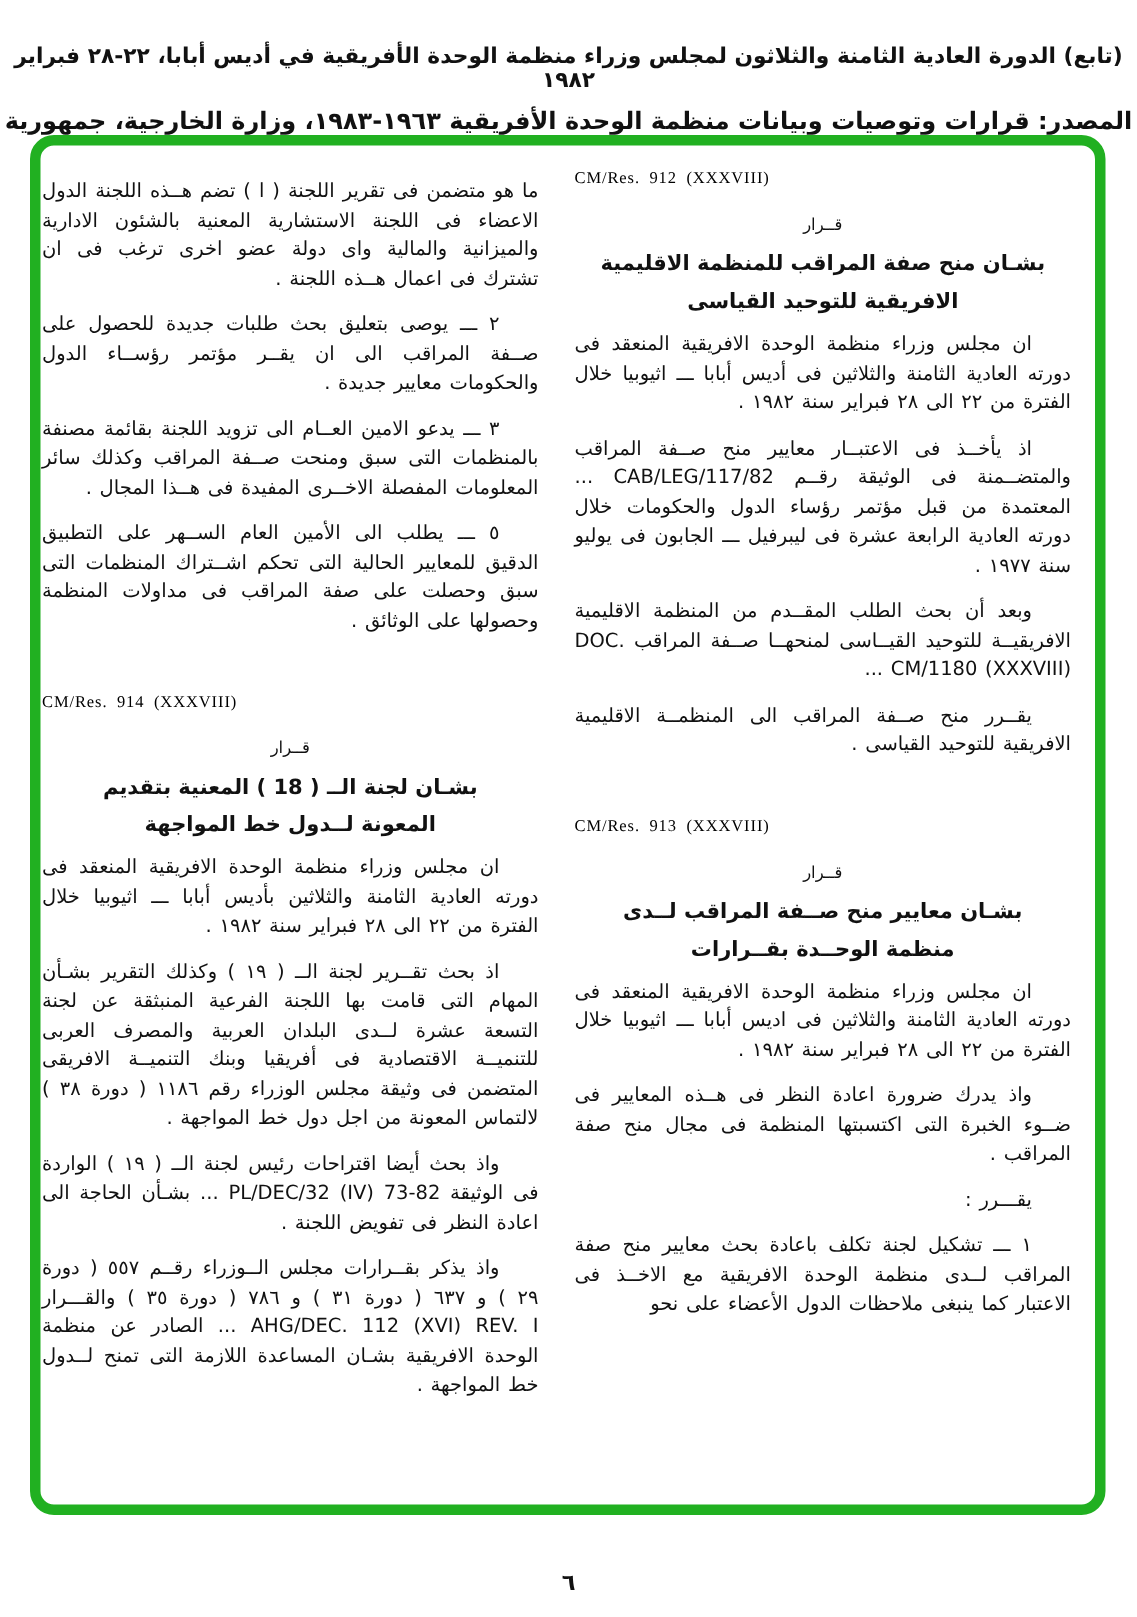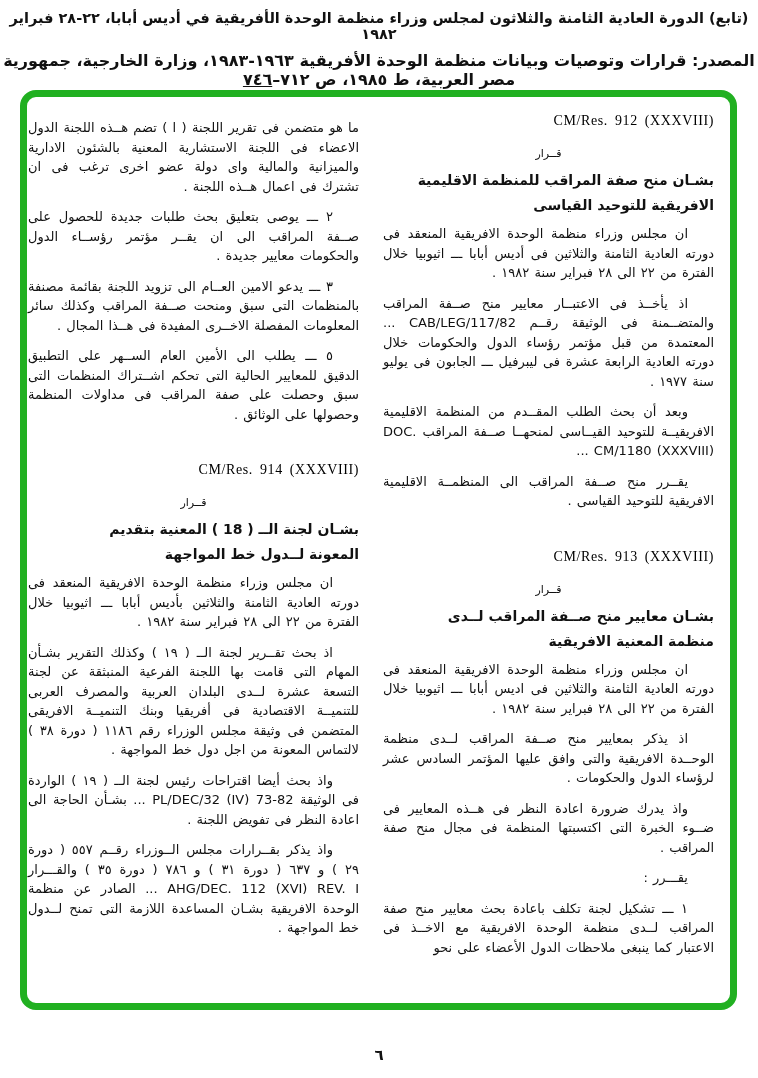--- a/index.html
+++ b/index.html
@@ -5,21 +5,21 @@
   * { margin: 0; padding: 0; box-sizing: border-box; }
   html, body { background: #ffffff; }
   body {
     width: 758px; height: 1078px;
     position: relative;
     font-family: "DejaVu Sans", sans-serif;
     color: #111;
     overflow: hidden;
   }
   .page-header {
-    padding-top: 10px;
+    padding-top: 30px;
     text-align: center;
     direction: rtl;
   }
   .header-line1 {
     font-size: 14.5px;
     font-weight: bold;
     letter-spacing: 0.2px;
   }
   .header-line2 {
     margin-top: 9px;
@@ -53,37 +53,38 @@
     font-size: 13px;
     line-height: 19.5px;
     text-align: justify;
     text-indent: 26px;
     margin-top: 11px;
     word-spacing: 1px;
   }
   .para.no-indent { text-indent: 0; }
   .ref {
     direction: ltr;
-    text-align: right;
+    text-align: left;
     font-family: "Liberation Serif", "DejaVu Serif", serif;
-    font-size: 14px;
+    font-size: 11px;
     letter-spacing: 0.6px;
     word-spacing: 3px;
     margin-top: 6px;
     color: #000;
   }
   .ref.gap { margin-top: 38px; }
   .heading {
     text-align: center;
     font-weight: normal;
     font-size: 11px;
     margin-top: 18px;
     letter-spacing: 1px;
   }
   .subtitle {
+    text-align: center;
     font-weight: bold;
     font-size: 14px;
     margin-top: 12px;
   }
   .subtitle + .subtitle { margin-top: 9px; }
   .page-number {
     position: absolute;
     bottom: 14px; left: 0;
     width: 100%;
     text-align: center;
@@ -109,23 +110,22 @@
         <div class="block heading">قــرار</div>
         <div class="block subtitle">بشـان منح صفة المراقب للمنظمة الاقليمية</div>
         <div class="block subtitle">الافريقية للتوحيد القياسى</div>
         <div class="block para">ان مجلس وزراء منظمة الوحدة الافريقية المنعقد فى دورته العادية الثامنة والثلاثين فى أديس أبابا ـــ اثيوبيا خلال الفترة من ٢٢ الى ٢٨ فبراير سنة ١٩٨٢ .</div>
         <div class="block para">اذ يأخــذ فى الاعتبــار معايير منح صــفة المراقب والمتضــمنة فى الوثيقة رقــم CAB/LEG/117/82 ... المعتمدة من قبل مؤتمر رؤساء الدول والحكومات خلال دورته العادية الرابعة عشرة فى ليبرفيل ـــ الجابون فى يوليو سنة ١٩٧٧ .</div>
         <div class="block para">وبعد أن بحث الطلب المقــدم من المنظمة الاقليمية الافريقيــة للتوحيد القيــاسى لمنحهــا صــفة المراقب DOC. CM/1180 (XXXVIII) ...</div>
         <div class="block para">يقــرر منح صــفة المراقب الى المنظمــة الاقليمية الافريقية للتوحيد القياسى .</div>
         <div class="block ref gap" dir="ltr">CM/Res. 913 (XXXVIII)</div>
         <div class="block heading">قــرار</div>
         <div class="block subtitle">بشـان معايير منح صــفة المراقب لــدى</div>
-        <div class="block subtitle">منظمة المعنية الافريقية</div>
+        <div class="block subtitle">منظمة الوحــدة بقــرارات</div>
         <div class="block para">ان مجلس وزراء منظمة الوحدة الافريقية المنعقد فى دورته العادية الثامنة والثلاثين فى اديس أبابا ـــ اثيوبيا خلال الفترة من ٢٢ الى ٢٨ فبراير سنة ١٩٨٢ .</div>
-        <div class="block para">اذ يذكر بمعايير منح صــفة المراقب لــدى منظمة الوحــدة الافريقية والتى وافق عليها المؤتمر السادس عشر لرؤساء الدول والحكومات .</div>
         <div class="block para">واذ يدرك ضرورة اعادة النظر فى هــذه المعايير فى ضــوء الخبرة التى اكتسبتها المنظمة فى مجال منح صفة المراقب .</div>
         <div class="block para">يقـــرر :</div>
         <div class="block para">١ ـــ تشكيل لجنة تكلف باعادة بحث معايير منح صفة المراقب لــدى منظمة الوحدة الافريقية مع الاخــذ فى الاعتبار كما ينبغى ملاحظات الدول الأعضاء على نحو</div>
       </div>
     <div class="col">
         <div class="block para no-indent">ما هو متضمن فى تقرير اللجنة ( ا ) تضم هــذه اللجنة الدول الاعضاء فى اللجنة الاستشارية المعنية بالشئون الادارية والميزانية والمالية واى دولة عضو اخرى ترغب فى ان تشترك فى اعمال هــذه اللجنة .</div>
         <div class="block para">٢ ـــ يوصى بتعليق بحث طلبات جديدة للحصول على صــفة المراقب الى ان يقــر مؤتمر رؤســاء الدول والحكومات معايير جديدة .</div>
         <div class="block para">٣ ـــ يدعو الامين العــام الى تزويد اللجنة بقائمة مصنفة بالمنظمات التى سبق ومنحت صــفة المراقب وكذلك سائر المعلومات المفصلة الاخــرى المفيدة فى هــذا المجال .</div>
         <div class="block para">٥ ـــ يطلب الى الأمين العام الســهر على التطبيق الدقيق للمعايير الحالية التى تحكم اشــتراك المنظمات التى سبق وحصلت على صفة المراقب فى مداولات المنظمة وحصولها على الوثائق .</div>
         <div class="block ref gap" dir="ltr">CM/Res. 914 (XXXVIII)</div>

